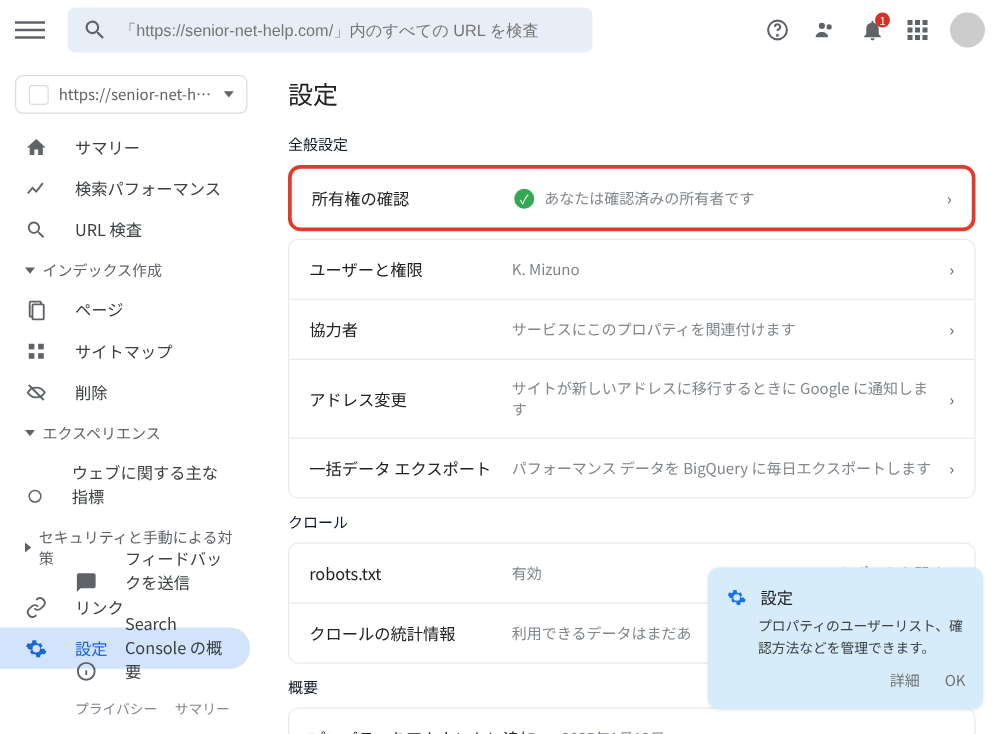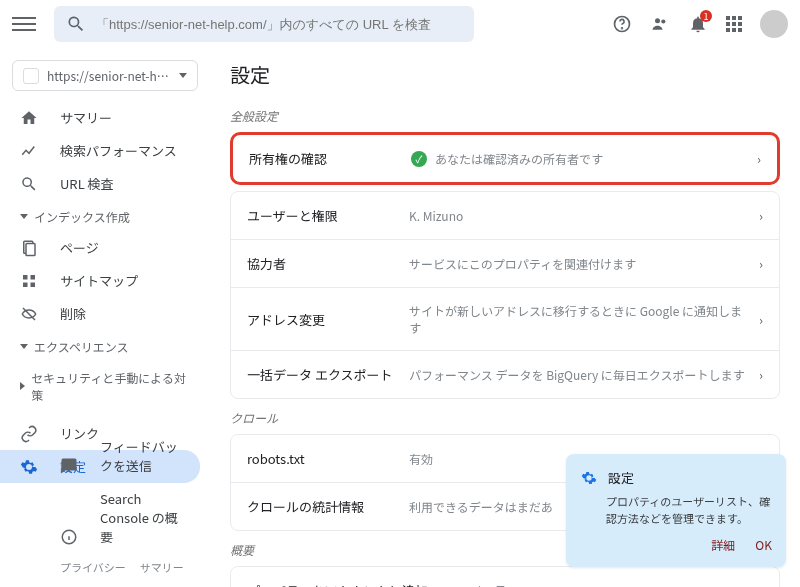--- a/index.html
+++ b/index.html
@@ -33,38 +33,38 @@
 .nav-item.active { background: #d2e3fc; color: #1967d2; }
 .nav-section { padding: 8px 20px 6px; font-size: 12px; color: #5f6368; display: flex; align-items: center; gap: 6px; }
 .chev { width: 0; height: 0; border-left: 4px solid transparent; border-right: 4px solid transparent; border-top: 5px solid #5f6368; }
 .chev-r { border-top: 4px solid transparent; border-bottom: 4px solid transparent; border-left: 5px solid #5f6368; }
 .nav-icon { width: 18px; height: 18px; display: flex; align-items: center; justify-content: center; color: #5f6368; }
 .sidebar-footer { position: absolute; bottom: 6px; left: 0; width: 210px; padding-left: 40px; }
 .sidebar-footer .bottom { display: flex; gap: 14px; padding: 6px 20px; font-size: 11px; color: #80868b; }
 
 
 .page-title { font-size: 20px; color: #202124; margin-bottom: 18px; }
-.section-label { font-size: 12px; color: #737373; margin: 10px 0 8px; font-style: italic; }
+.section-label { font-size: 12px; color: #0f172a; margin: 10px 0 8px; }
 .card { background: #fff; border: 1px solid #e8eaed; border-radius: 8px; overflow: hidden; }
 .row { display: flex; align-items: center; padding: 14px 16px; border-bottom: 1px solid #e8eaed; cursor: pointer; gap: 12px; }
 .row:last-child { border-bottom: none; }
 .row-title { width: 150px; font-size: 13px; color: #202124; flex-shrink: 0; }
 .row-sub { flex: 1; font-size: 12px; color: #80868b; display: flex; align-items: center; gap: 8px; }
 .row-right { font-size: 12px; color: #5f6368; margin-right: 8px; }
 .row-chev { color: #5f6368; }
 .check-circle { width: 16px; height: 16px; background: #34a853; border-radius: 50%; display: flex; align-items: center; justify-content: center; color: #fff; font-size: 10px; }
 .highlight-red { border: 3px solid #e03b2c; border-radius: 10px; }
 
 
 .tooltip { position: absolute; right: 14px; bottom: 20px; width: 220px; background: #d7ecfb; border-radius: 8px; padding: 14px; font-size: 12px; color: #3c4043; box-shadow: 0 1px 3px rgba(0,0,0,0.1); }
 .tooltip-head { display: flex; align-items: center; gap: 10px; margin-bottom: 6px; }
 .tooltip-title { font-size: 13px; color: #202124; }
 .tooltip-body { font-size: 11px; line-height: 1.5; color: #3c4043; margin-bottom: 10px; padding-left: 26px; }
 .tooltip-actions { display: flex; justify-content: flex-end; gap: 20px; }
-.tooltip-actions span { color: #7f1d1d; font-size: 12px; cursor: pointer; }
+.tooltip-actions span { color: #737373; font-size: 12px; cursor: pointer; }
 .gear-blue { color: #1a73e8; }
 
 svg { display: block; }
 </style>
 </head>
 <body>
 
 <div class="header">
   <div class="hamburger">
       <span></span>
@@ -174,20 +174,28 @@
             <path d="M4 4l16 16"></path>
           </svg>
         </span>
       <span>削除</span>
     </div>
 
     <div class="nav-section">
         <div class="chev"></div>
         <span>エクスペリエンス</span>
       </div>
+    <div class="nav-item">
+      <span class="nav-icon">
+          <svg viewBox="0 0 24 24" width="14" height="14" fill="none" stroke="#5f6368" stroke-width="2">
+            <circle cx="12" cy="12" r="8"></circle>
+          </svg>
+        </span>
+      <span>ウェブに関する主な指標</span>
+    </div>
 
     <div class="nav-section">
         <div class="chev-r"></div>
         <span>セキュリティと手動による対策</span>
       </div>
 
     <div class="nav-item" style="margin-top:8px">
       <span class="nav-icon">
           <svg viewBox="0 0 24 24" width="18" height="18" fill="none" stroke="#5f6368" stroke-width="2">
             <path d="M10 13a5 5 0 0 0 7 0l3-3a5 5 0 0 0-7-7l-1 1M14 11a5 5 0 0 0-7 0l-3 3a5 5 0 0 0 7 7l1-1"></path>

